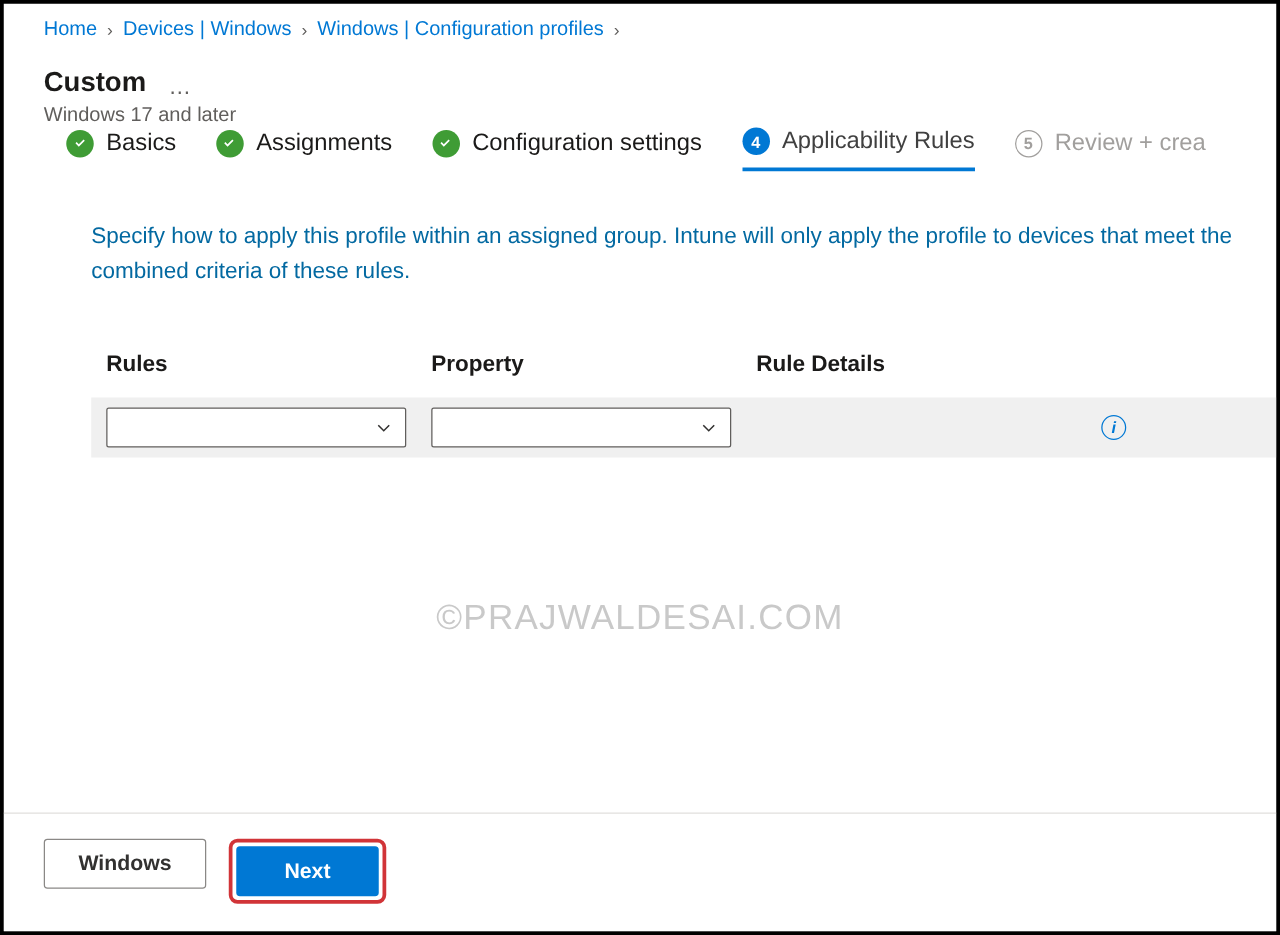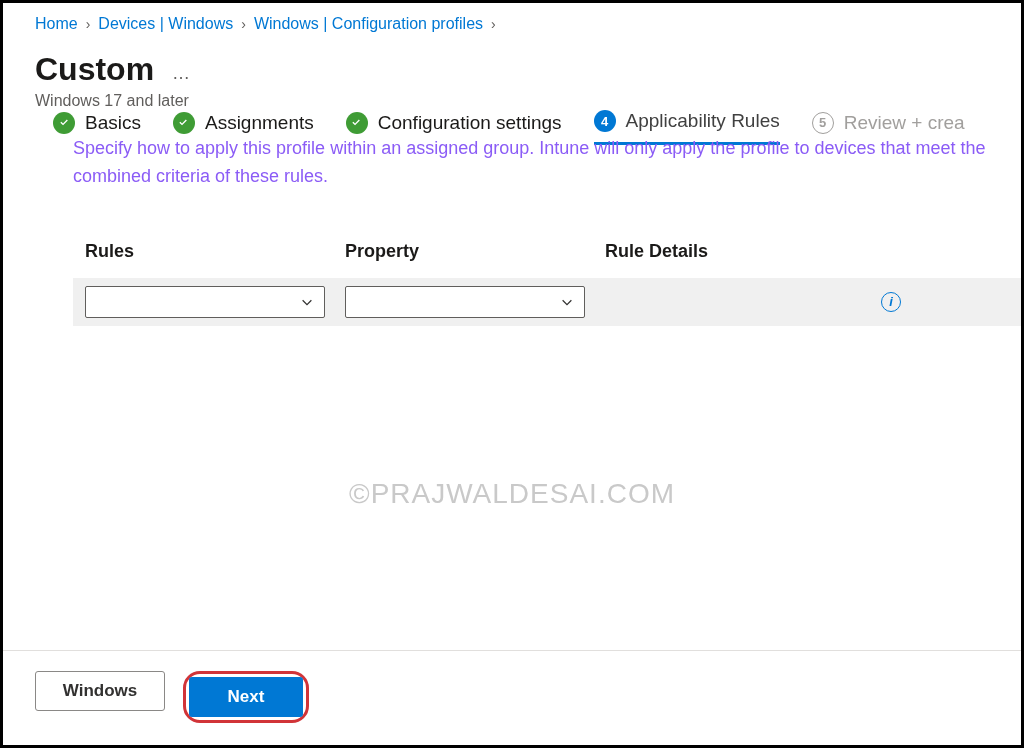--- a/index.html
+++ b/index.html
@@ -21,21 +21,21 @@
       display: flex;
       align-items: center;
       gap: 8px;
       font-size: 16px;
       margin-bottom: 18px;
     }
     .breadcrumb a { color: #0078d4; text-decoration: none; cursor: pointer; }
     .breadcrumb .sep { color: #605e5c; font-size: 14px; }
     
     .title-row { display: flex; align-items: center; gap: 18px; }
-    .page-title { font-size: 32px; font-weight: 600; color: #1b1a19; }
+    .page-title { font-size: 22px; font-weight: 600; color: #1b1a19; }
     .more-dots { color: #605e5c; font-size: 18px; letter-spacing: 2px; cursor: pointer; margin-top: 8px; }
     .subtitle { color: #605e5c; font-size: 16px; margin-top: 4px; }
     
     .steps {
       display: flex;
       gap: 32px;
       padding-left: 18px;
       align-items: center;
     }
     .step { display: flex; align-items: center; gap: 10px; font-size: 19px; cursor: pointer; }
@@ -60,24 +60,25 @@
       font-weight: 600; flex-shrink: 0;
     }
     .icon-num-disabled {
       width: 22px; height: 22px; border-radius: 50%;
       background: #fff; border: 1.5px solid #a19f9d; color: #a19f9d;
       display: flex; align-items: center; justify-content: center;
       font-size: 13px; font-weight: 600; flex-shrink: 0;
     }
     
     .desc {
+      margin-top: 48px;
       padding-left: 38px;
       padding-right: 21px;
       font-size: 18px;
-      color: #8b5cf6;
+      color: #0369a1;
       line-height: 1.55;
     }
     
     .rules-table {
       margin-top: 50px;
       padding-left: 38px;
     }
     .thead {
       display: grid;
       grid-template-columns: 260px 260px 270px 1fr;
@@ -127,21 +128,21 @@
     .btn {
       height: 40px; padding: 0 24px; font-size: 17px;
       border-radius: 3px; cursor: pointer; display: flex;
       align-items: center; justify-content: center;
     }
     .btn-prev {
       background: #fff; border: 1px solid #8a8886; color: #323130;
       min-width: 130px; font-weight: 600;
     }
     .btn-next-wrap {
-      border: 3px solid #d13438; border-radius: 17px;
+      border: 3px solid #d13438; border-radius: 7px;
       padding: 3px; display: inline-flex;
     }
     .btn-next {
       background: #0078d4; border: none; color: #fff;
       min-width: 114px; font-weight: 600;
     }
   </style>
 </head>
 <body>
 

